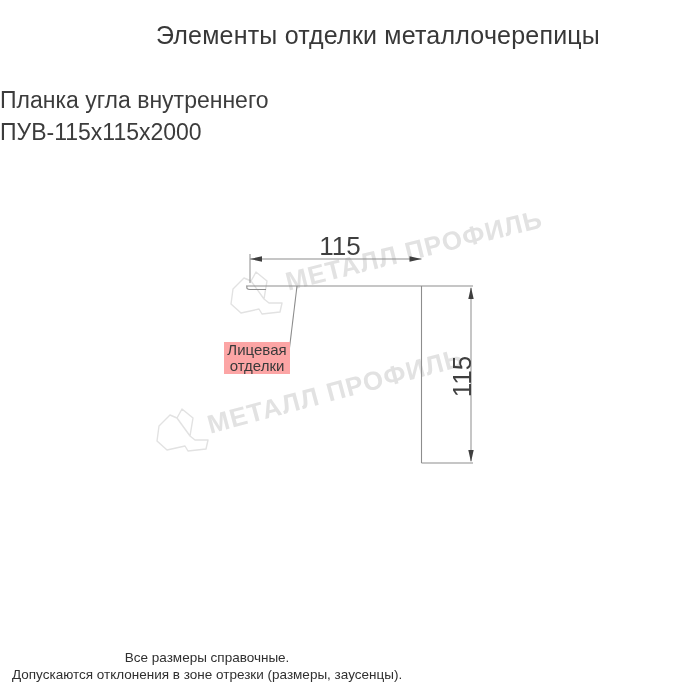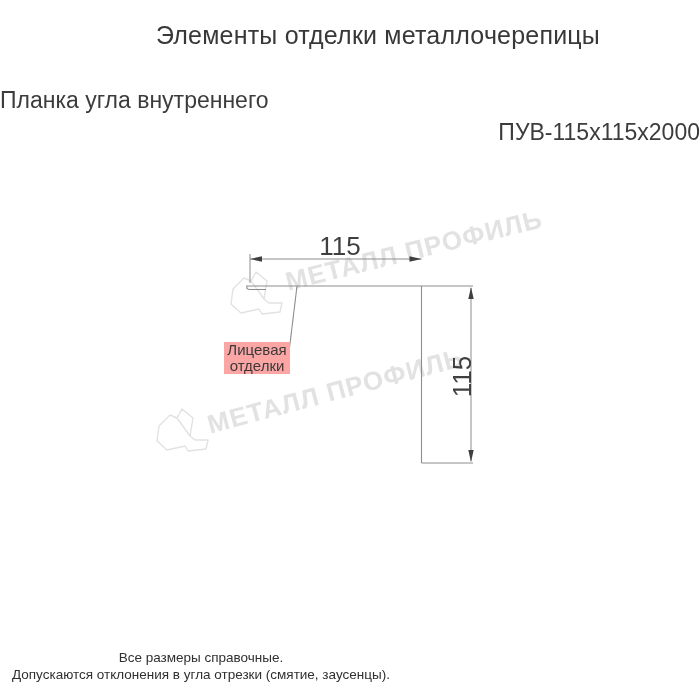--- a/index.html
+++ b/index.html
@@ -25,21 +25,21 @@
   }
   .subtitle1 {
     top: 87px; left: 0; width: 700px;
     text-align: left;
     font-size: 23px;
     color: #3c3c3c;
     z-index: 3;
   }
   .subtitle2 {
     top: 119px; left: 0; width: 700px;
-    text-align: right;
+    text-align: left;
     font-size: 23px;
     color: #3c3c3c;
     z-index: 3;
   }
 
   .watermark {
     color: #e2e2e2;
     font-size: 26px;
     font-weight: 700;
     letter-spacing: 1px;
@@ -138,16 +138,16 @@
   <div class="abs dim-text dim-width">115</div>
   <div class="abs dim-text dim-height">115</div>
 
   <div class="abs face-label">
     <div>Лицевая</div>
     <div>отделки</div>
   </div>
 
   <div class="abs notes">
     <div>Все размеры справочные.</div>
-    <div>Допускаются отклонения в угла отрезки (смятие, заусенцы).</div>
+    <div>Допускаются отклонения в зоне отрезки (размеры, заусенцы).</div>
   </div>
 
 </div>
 
 </body></html>

